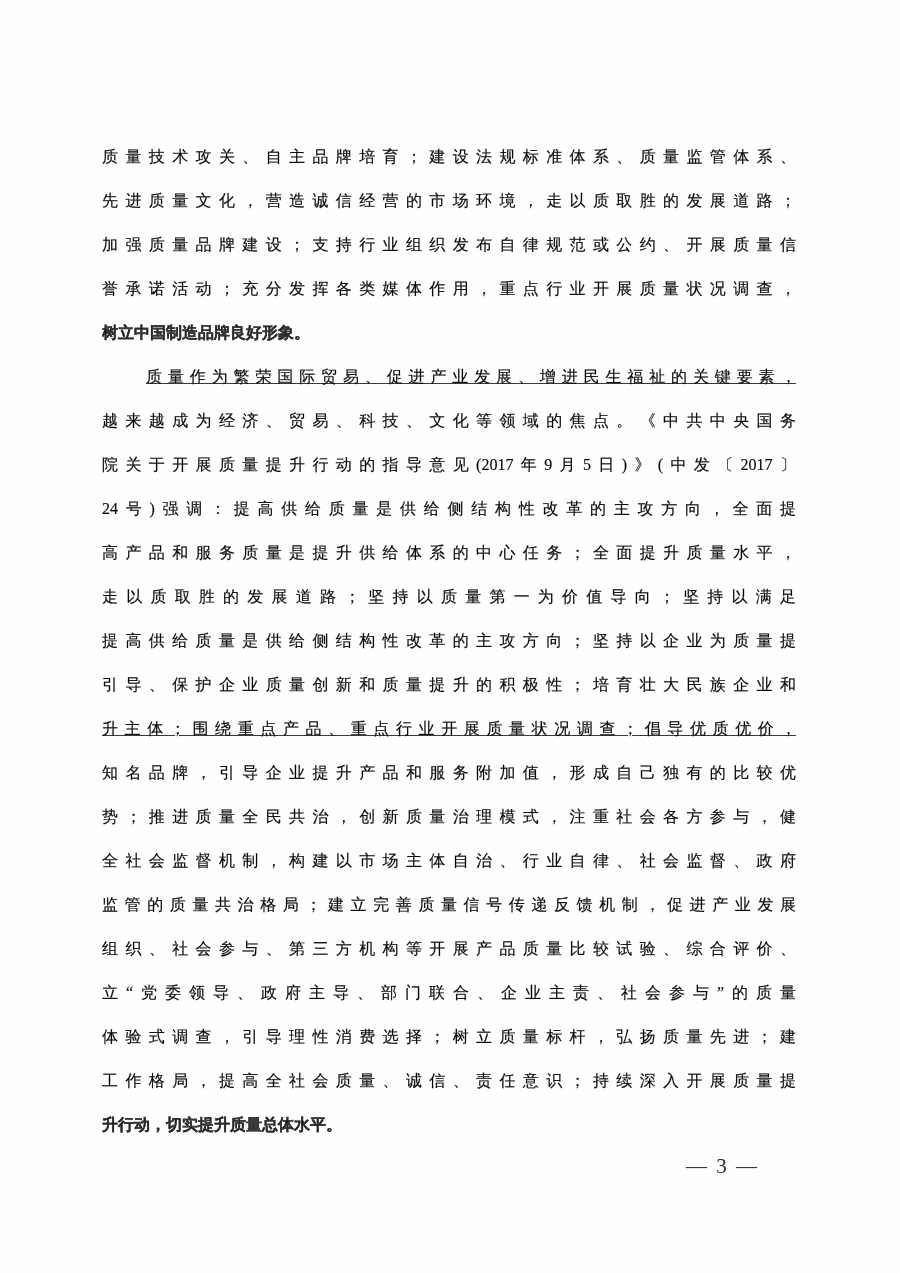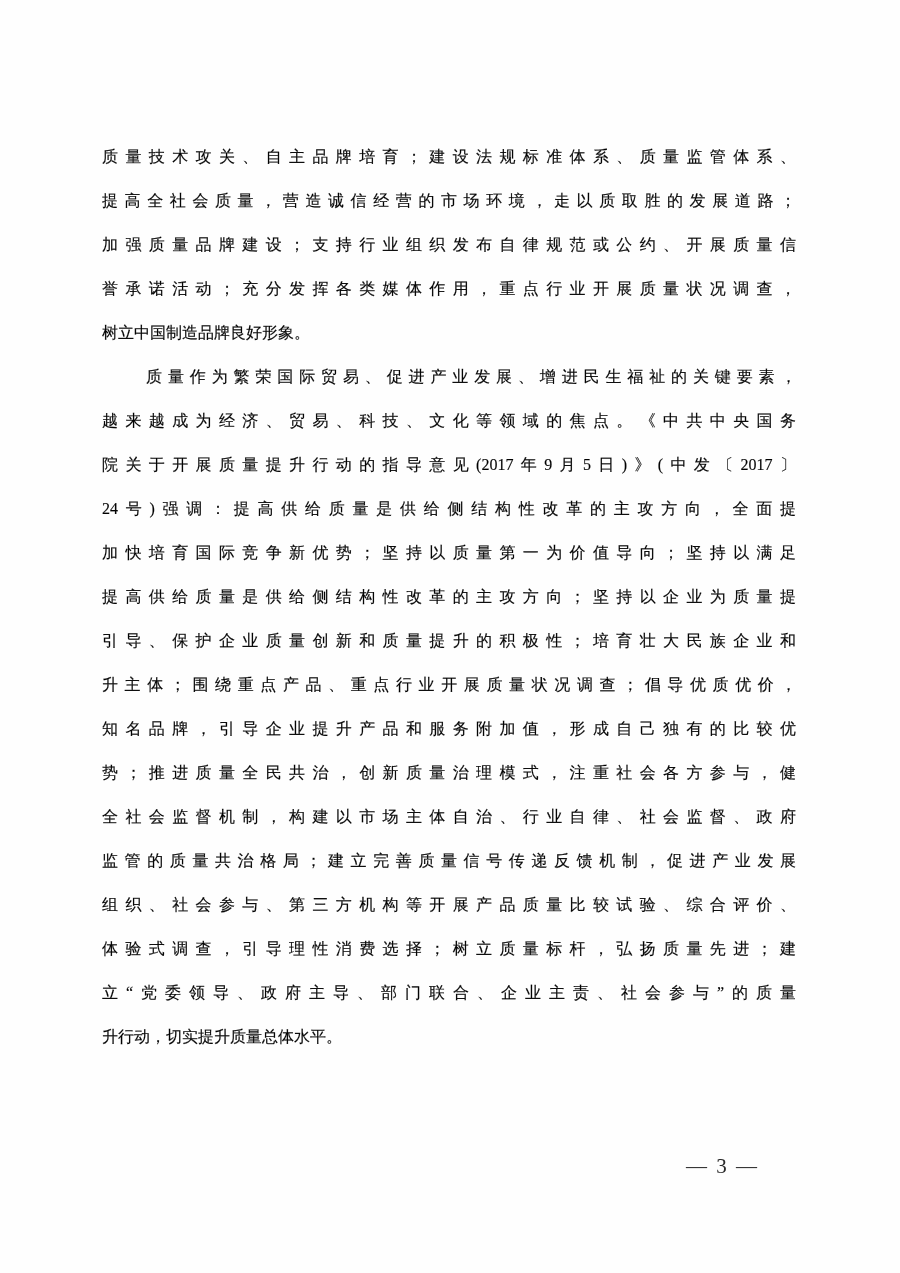--- a/index.html
+++ b/index.html
@@ -35,24 +35,26 @@
     overflow: hidden;
     color: #000000;
     -webkit-text-stroke: 0.2px #3a3a3a;
   }
   .line.indent {
     padding-left: 44px;
     width: 650px;
   }
   .line.tight {
     letter-spacing: -0.45px;
+    text-decoration: underline;
   }
   .line.last {
     text-align: center;
     text-align-last: left;
+    font-weight: bold;
   }
   .page-number {
     position: absolute;
     top: 1148px;
     left: 686px;
     width: 110px;
     height: 36px;
     line-height: 36px;
     font-size: 21px;
     letter-spacing: 2px;
@@ -60,35 +62,37 @@
     text-align: left;
     white-space: nowrap;
   }
 </style>
 </head>
 <body>
 
 <div class="page">
   <div class="doc-body">
     <p class="line">质量技术攻关、自主品牌培育；建设法规标准体系、质量监管体系、</p>
-    <p class="line">提高全社会质量，营造诚信经营的市场环境，走以质取胜的发展道路；</p>
+    <p class="line">先进质量文化，营造诚信经营的市场环境，走以质取胜的发展道路；</p>
     <p class="line">加强质量品牌建设；支持行业组织发布自律规范或公约、开展质量信</p>
     <p class="line">誉承诺活动；充分发挥各类媒体作用，重点行业开展质量状况调查，</p>
     <p class="line last">树立中国制造品牌良好形象。</p>
     <p class="line indent tight">质量作为繁荣国际贸易、促进产业发展、增进民生福祉的关键要素，</p>
     <p class="line">越来越成为经济、贸易、科技、文化等领域的焦点。《中共中央国务</p>
     <p class="line">院关于开展质量提升行动的指导意见(2017年9月5日)》(中发〔2017〕</p>
     <p class="line">24号)强调：提高供给质量是供给侧结构性改革的主攻方向，全面提</p>
-    <p class="line">加快培育国际竞争新优势；坚持以质量第一为价值导向；坚持以满足</p>
+    <p class="line">高产品和服务质量是提升供给体系的中心任务；全面提升质量水平，</p>
+    <p class="line">走以质取胜的发展道路；坚持以质量第一为价值导向；坚持以满足</p>
     <p class="line">提高供给质量是供给侧结构性改革的主攻方向；坚持以企业为质量提</p>
     <p class="line">引导、保护企业质量创新和质量提升的积极性；培育壮大民族企业和</p>
     <p class="line tight">升主体；围绕重点产品、重点行业开展质量状况调查；倡导优质优价，</p>
     <p class="line">知名品牌，引导企业提升产品和服务附加值，形成自己独有的比较优</p>
     <p class="line">势；推进质量全民共治，创新质量治理模式，注重社会各方参与，健</p>
     <p class="line">全社会监督机制，构建以市场主体自治、行业自律、社会监督、政府</p>
     <p class="line">监管的质量共治格局；建立完善质量信号传递反馈机制，促进产业发展</p>
     <p class="line">组织、社会参与、第三方机构等开展产品质量比较试验、综合评价、</p>
+    <p class="line">立“党委领导、政府主导、部门联合、企业主责、社会参与”的质量</p>
     <p class="line">体验式调查，引导理性消费选择；树立质量标杆，弘扬质量先进；建</p>
-    <p class="line">立“党委领导、政府主导、部门联合、企业主责、社会参与”的质量</p>
+    <p class="line">工作格局，提高全社会质量、诚信、责任意识；持续深入开展质量提</p>
     <p class="line last">升行动，切实提升质量总体水平。</p>
   </div>
   <div class="page-number">— 3 —</div>
 </div>
 
 </body></html>

